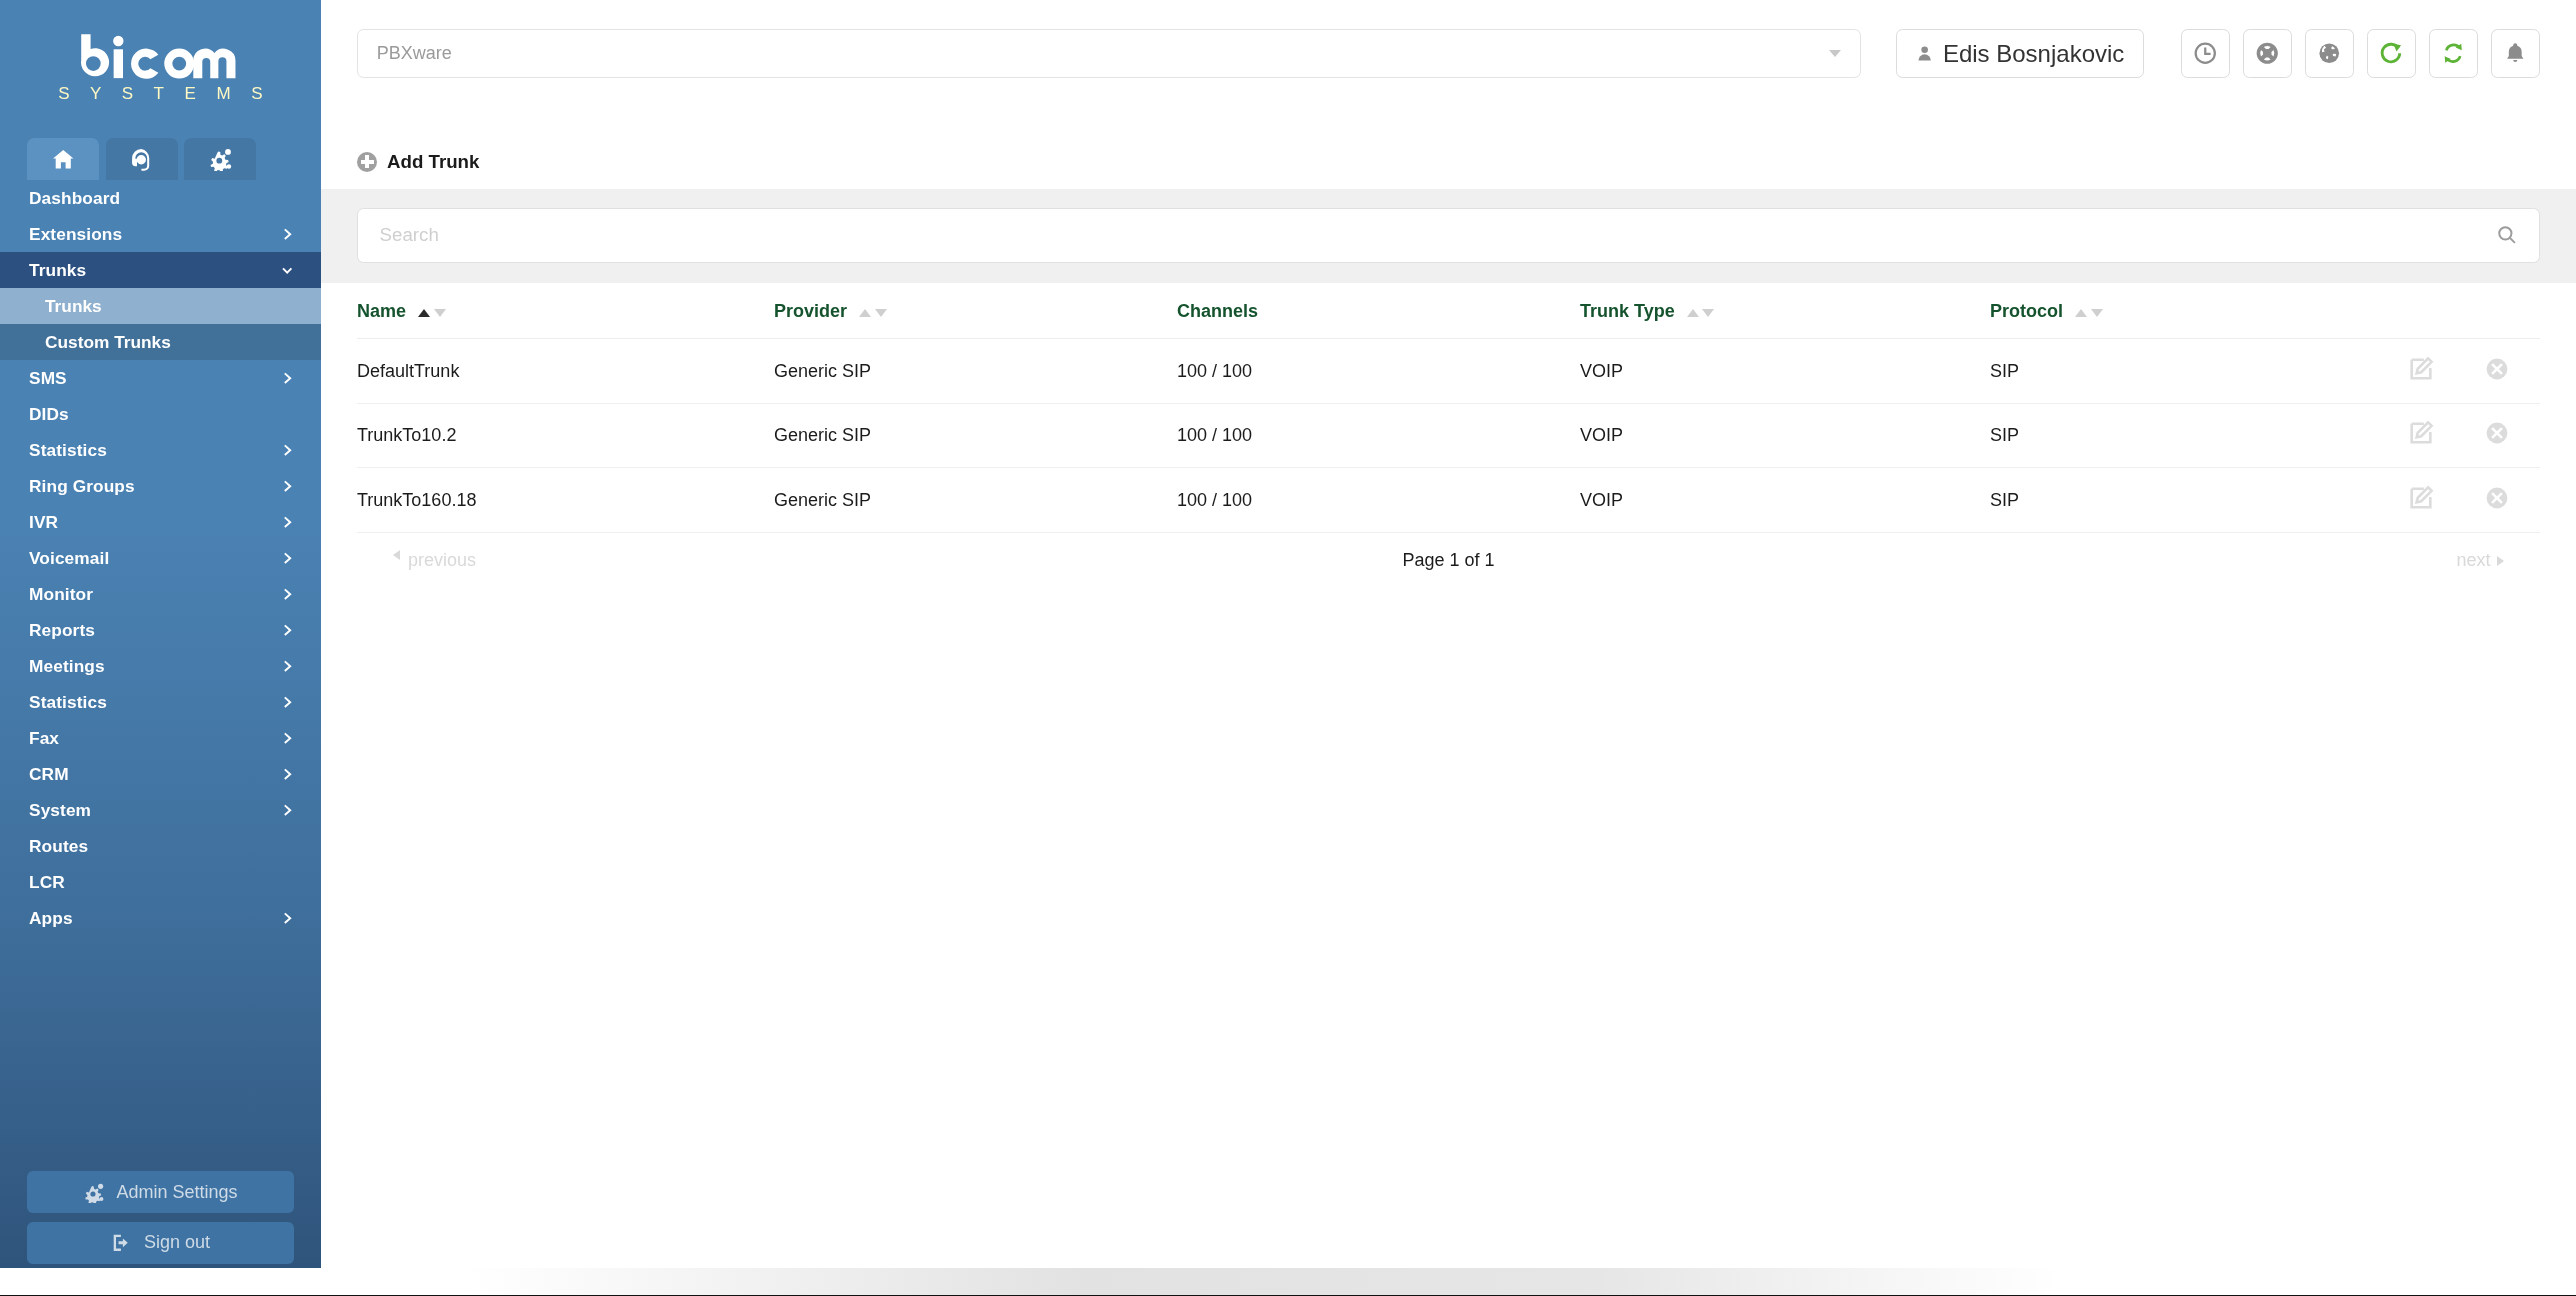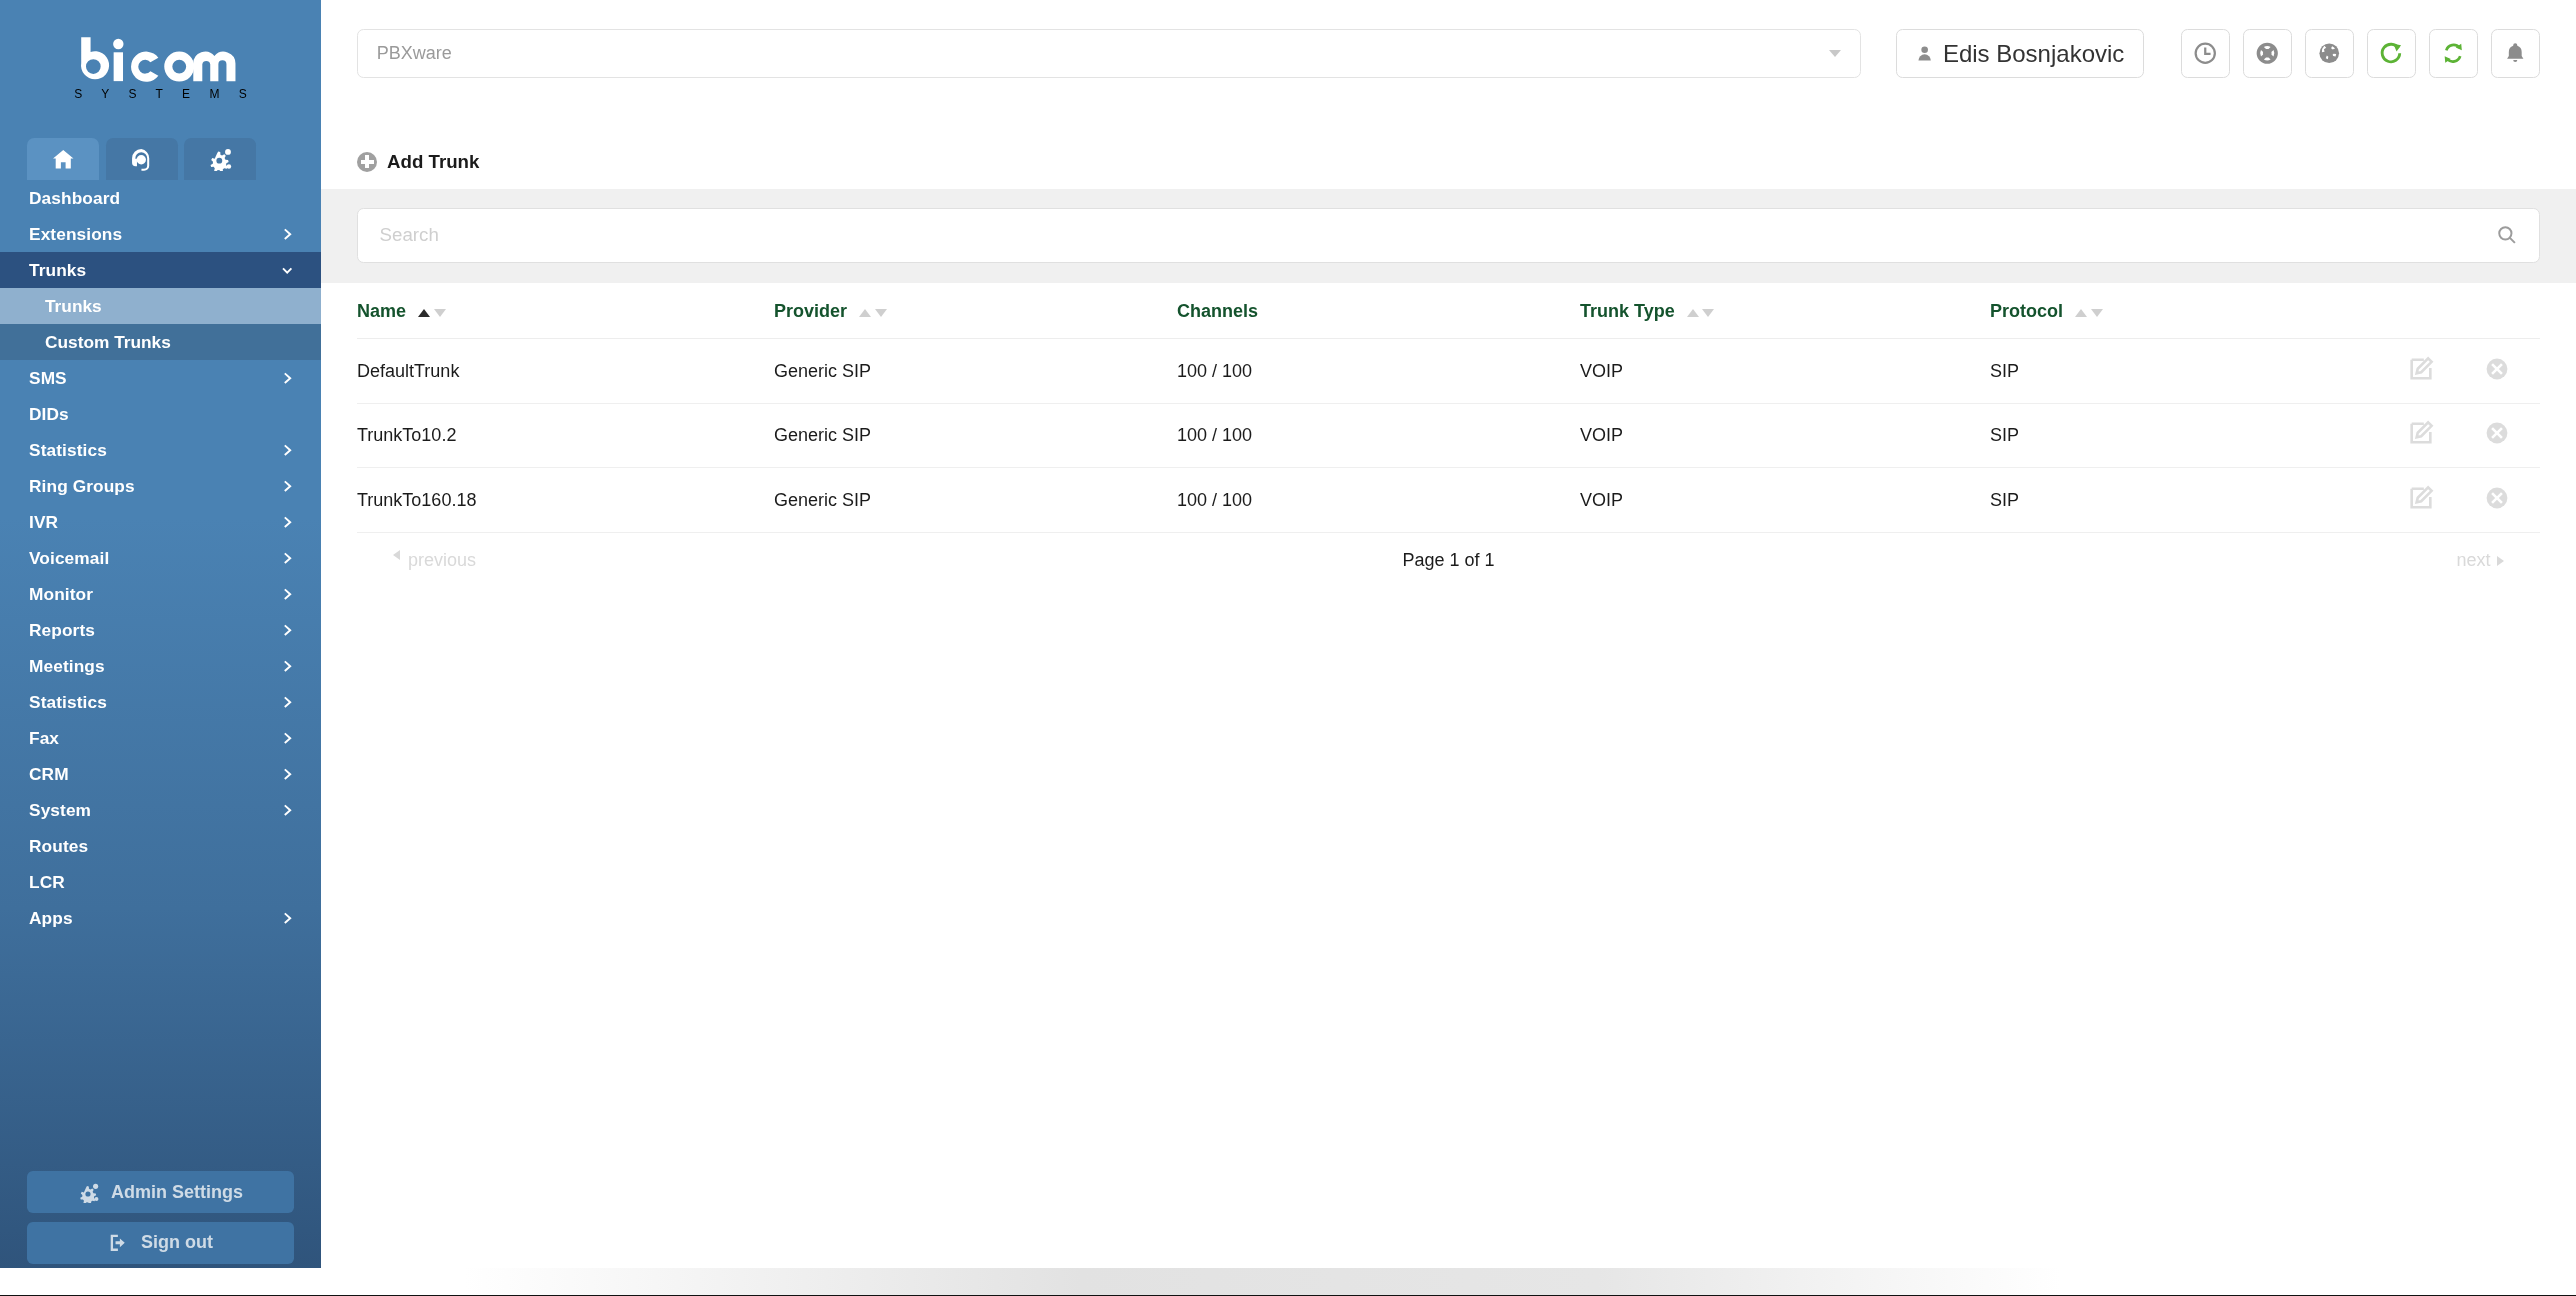--- a/index.html
+++ b/index.html
@@ -19,21 +19,21 @@
     display: flex; flex-direction: column;
   }
   .logo-area {
     height: 134px; background: #4a82b3;
     display: flex; align-items: center; justify-content: center;
     padding-top: 4.3px;
   }
   .logo-wrap { display: flex; flex-direction: column; align-items: center; }
   .logo-word { display:block; }
   .logo-sub {
-    font-size: 12px; letter-spacing: 8px; color: #000000;
+    font-size: 17px; letter-spacing: 8px; color: #fef9c3;
     font-weight: 400; margin-top: 5px; margin-left: 8px; text-align: right;
   }
 
   .icon-tabs { display: flex; gap: 6.5px; padding: 0 27px; height: 46px; align-items: flex-end; background:#4a82b3;}
   .icon-tab {
     width: 72px; height: 42px;
     border-radius: 7.2px 7.2px 0 0;
     background: #4577a5;
     display: flex; align-items: center; justify-content: center;
     color: #ffffff;
@@ -57,21 +57,21 @@
   }
   .nav-sub.active { background: #8fb0ce; }
   .nav-sub.inactive { background: #417099; }
   .chev { font-size: 0; line-height: 0; }
   .chev svg { width: 14.4px; height: 14.4px; stroke: #ffffff; fill: none; stroke-width: 3.2; }
 
   .side-bottom { padding: 0 27px 24.5px 27px; }
   .side-btn {
     height: 42px; border-radius: 5.8px; background: #3f73a3;
     display: flex; align-items: center; justify-content: center; gap: 11.5px;
-    color: #cfdbe6; font-size: 18px; font-weight: 700; margin-bottom: 8.6px;
+    color: #cfdbe6; font-size: 18px; font-weight: 400; margin-bottom: 8.6px;
   }
   .side-btn svg { width: 21.6px; height: 21.6px; fill: #cfdbe6; }
 
   
   .main { flex: 1 1 auto; height: 1297px; background: #ffffff; position: relative; display:flex; flex-direction:column; }
 
   .topbar {
     height: 134px; background: #ffffff;
     display: flex; align-items: flex-start; padding: 29px 36px 0 36px;
     gap: 0;

